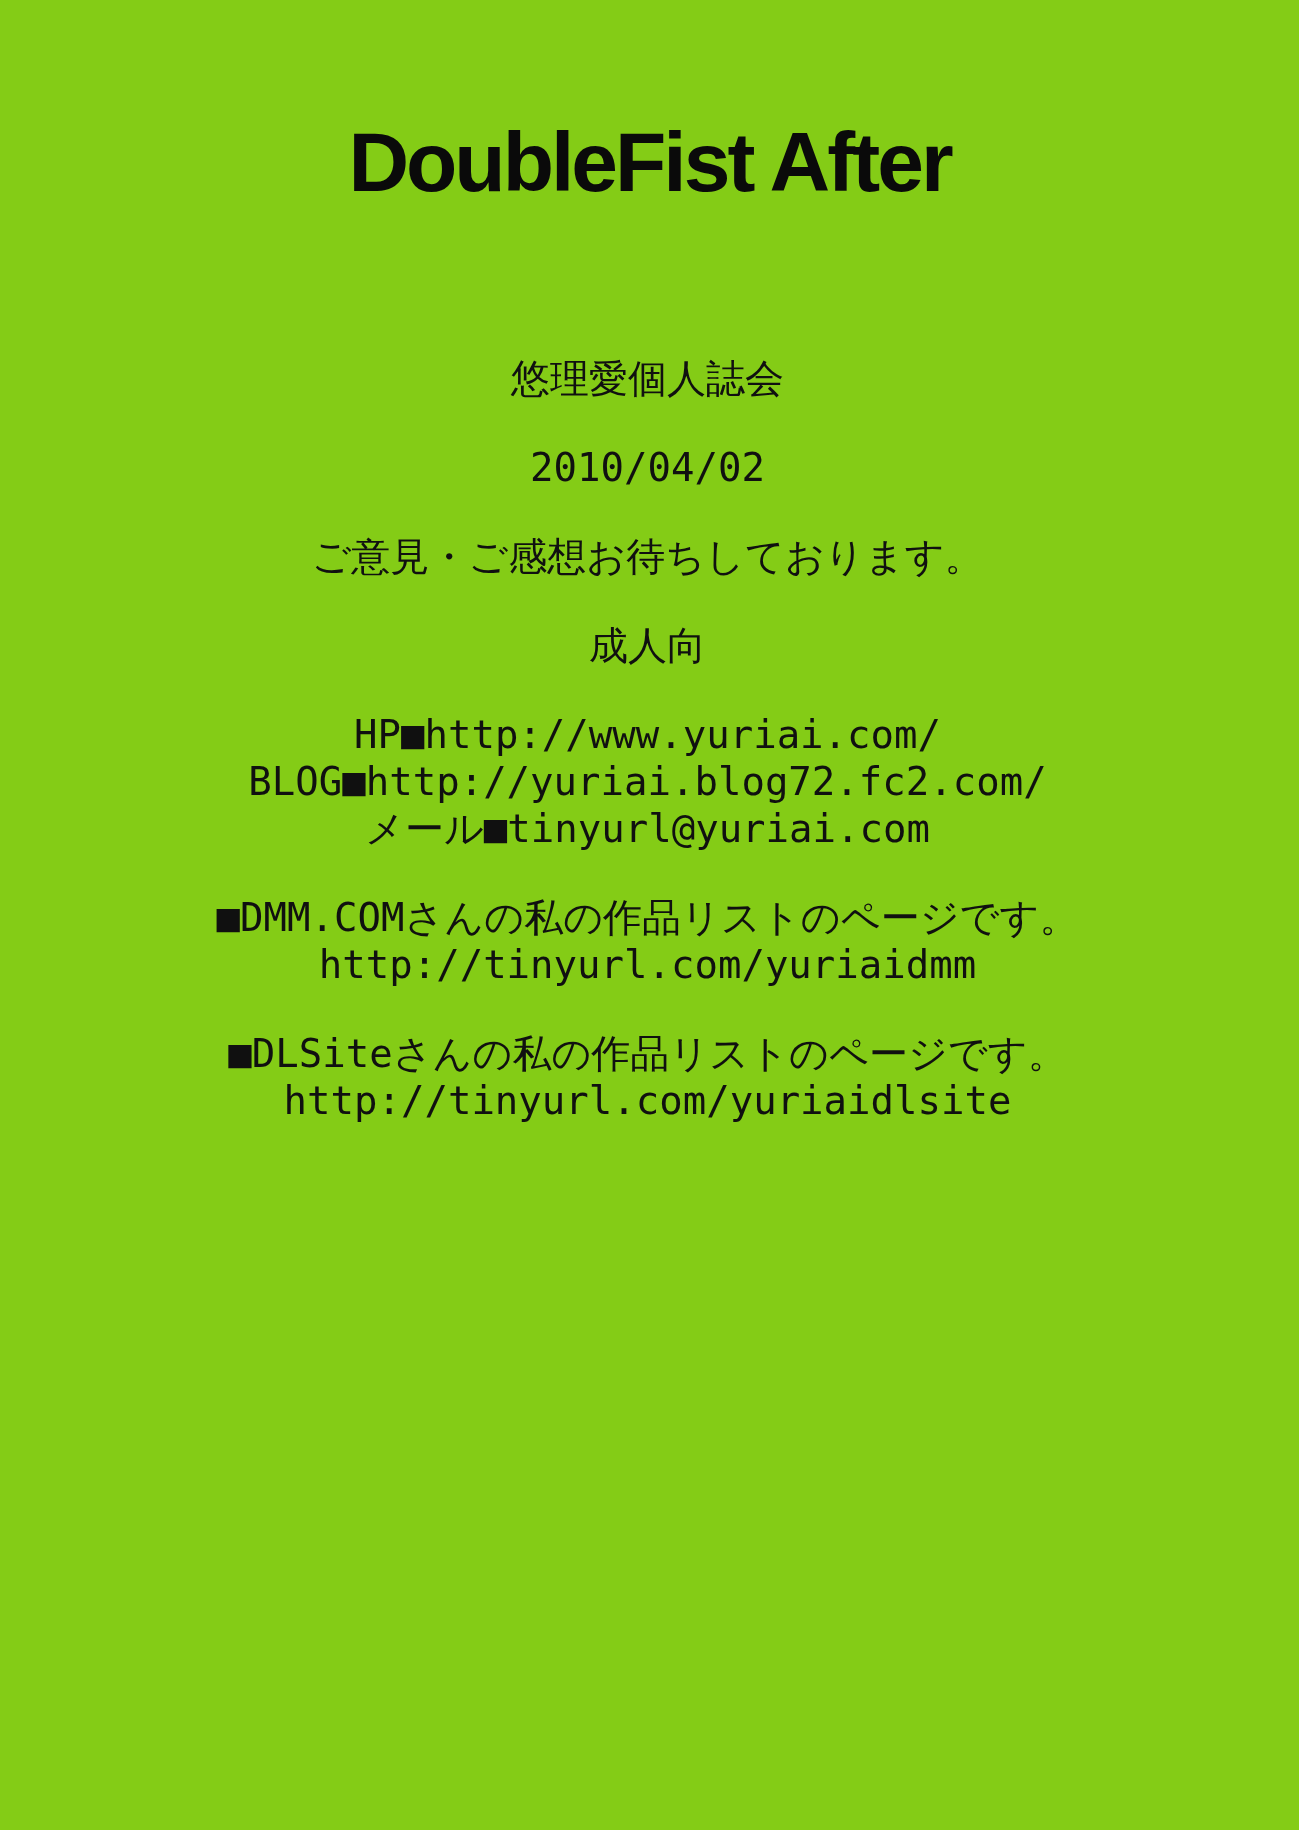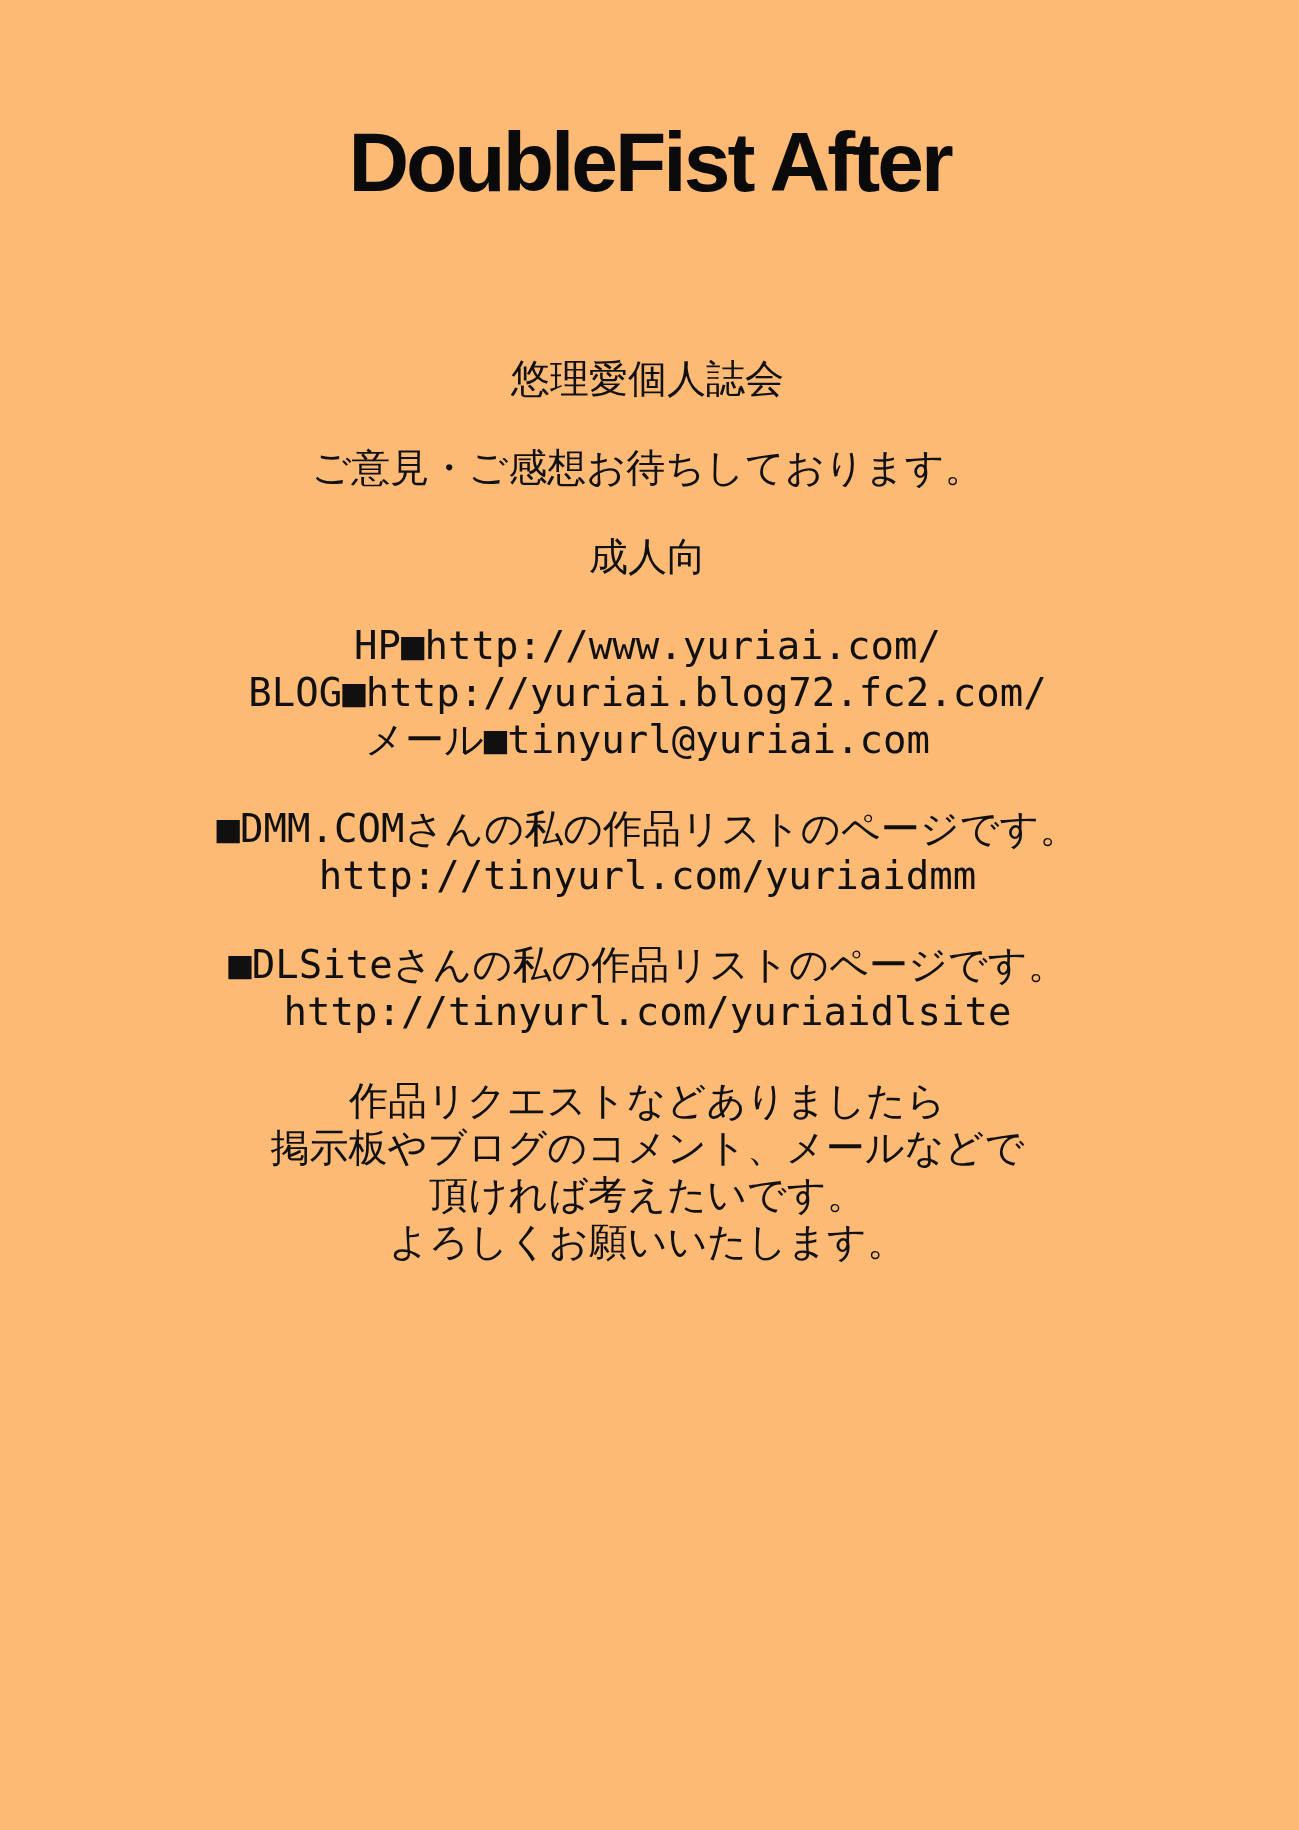--- a/index.html
+++ b/index.html
@@ -5,21 +5,21 @@
   html, body {
     margin: 0;
     padding: 0;
     background: #ffffff;
   }
   .page {
     position: relative;
     width: 1299px;
     height: 1830px;
     margin: 0 auto;
-    background: #fdba74;
+    background: #84cc16;
     color: #0e0e0e;
     overflow: hidden;
     text-align: center;
     font-family: "DejaVu Sans Mono", "Liberation Mono", monospace;
   }
   .doc-title {
     margin: 0;
     padding-top: 108px;
     font-family: "Liberation Sans", sans-serif;
     font-weight: bold;
@@ -45,20 +45,21 @@
 </style>
 </head>
 <body>
 
 <div class="page">
 
   <h1 class="doc-title">DoubleFist After</h1>
 
   <p class="block first">悠理愛個人誌会</p>
 
+  <p class="block">2010/04/02</p>
 
   <p class="block">ご意見・ご感想お待ちしております。</p>
 
   <p class="block">成人向</p>
 
   <p class="block">
     <span class="line">HP■http://www.yuriai.com/</span>
     <span class="line">BLOG■http://yuriai.blog72.fc2.com/</span>
     <span class="line">メール■tinyurl@yuriai.com</span>
   </p>
@@ -66,20 +67,14 @@
   <p class="block">
     <span class="line">■DMM.COMさんの私の作品リストのページです。</span>
     <span class="line">http://tinyurl.com/yuriaidmm</span>
   </p>
 
   <p class="block">
     <span class="line">■DLSiteさんの私の作品リストのページです。</span>
     <span class="line">http://tinyurl.com/yuriaidlsite</span>
   </p>
 
-  <p class="block">
-    <span class="line">作品リクエストなどありましたら</span>
-    <span class="line">掲示板やブログのコメント、メールなどで</span>
-    <span class="line">頂ければ考えたいです。</span>
-    <span class="line">よろしくお願いいたします。</span>
-  </p>
 
 </div>
 
 </body></html>

